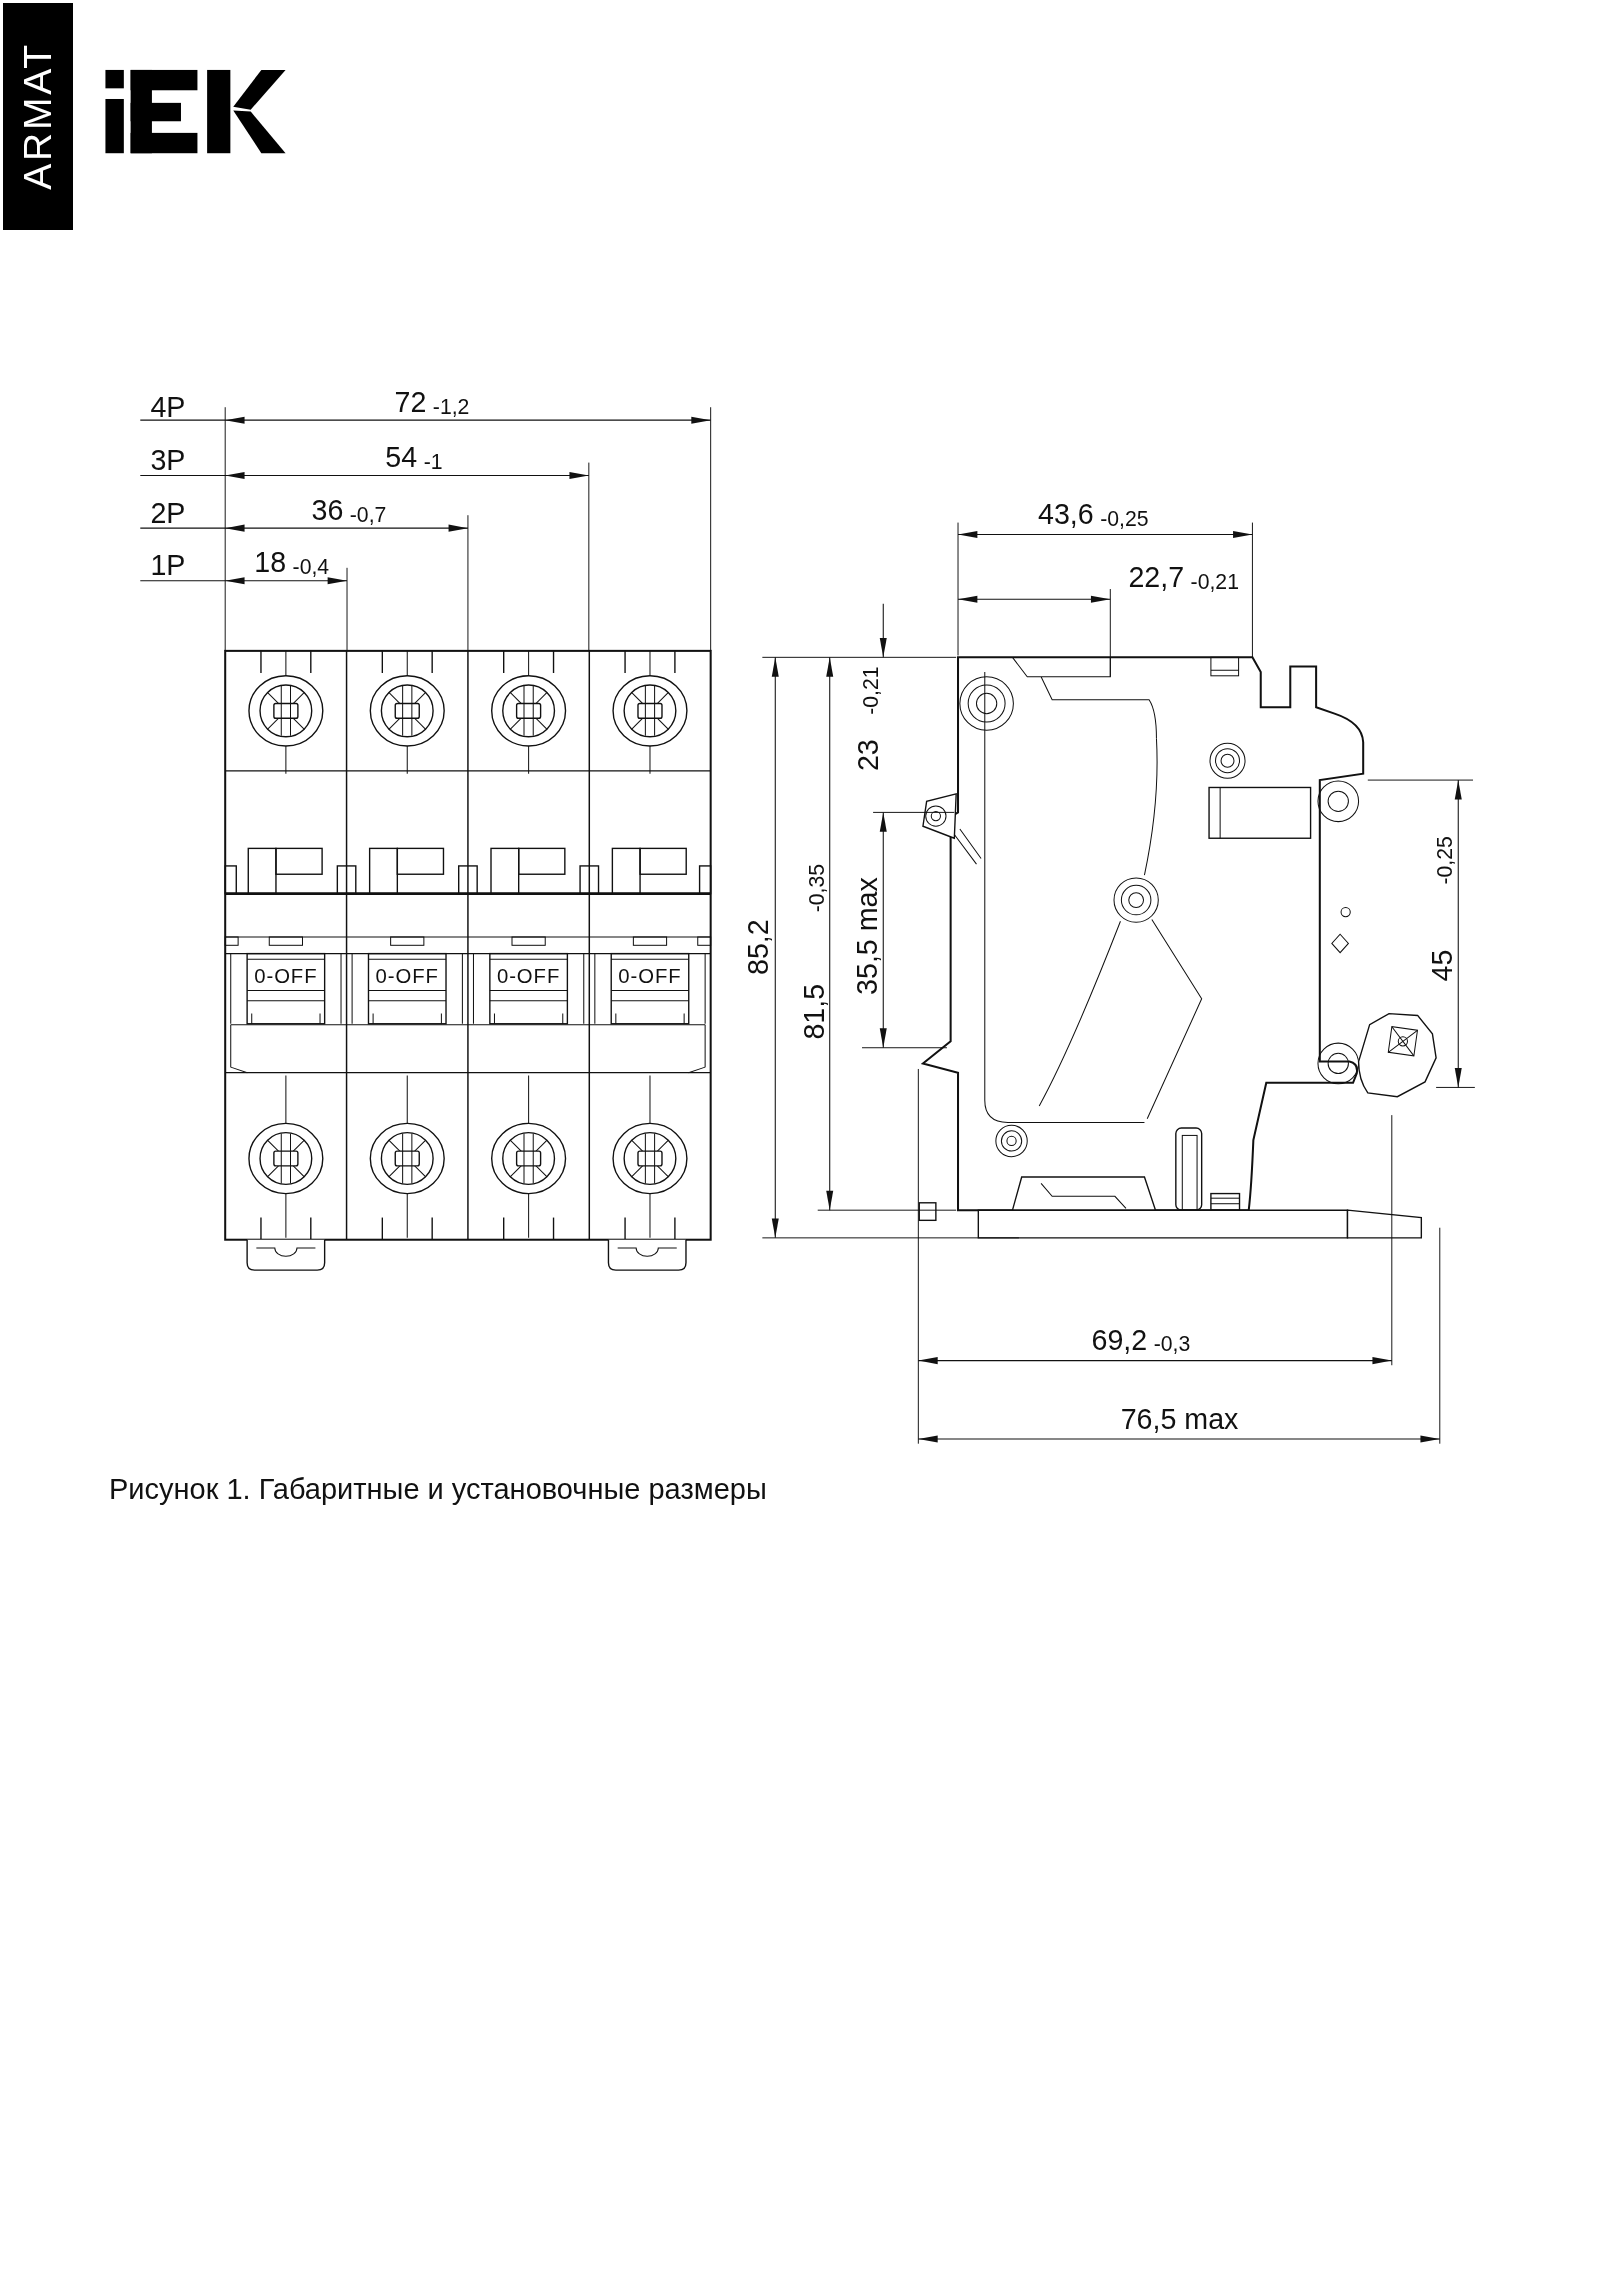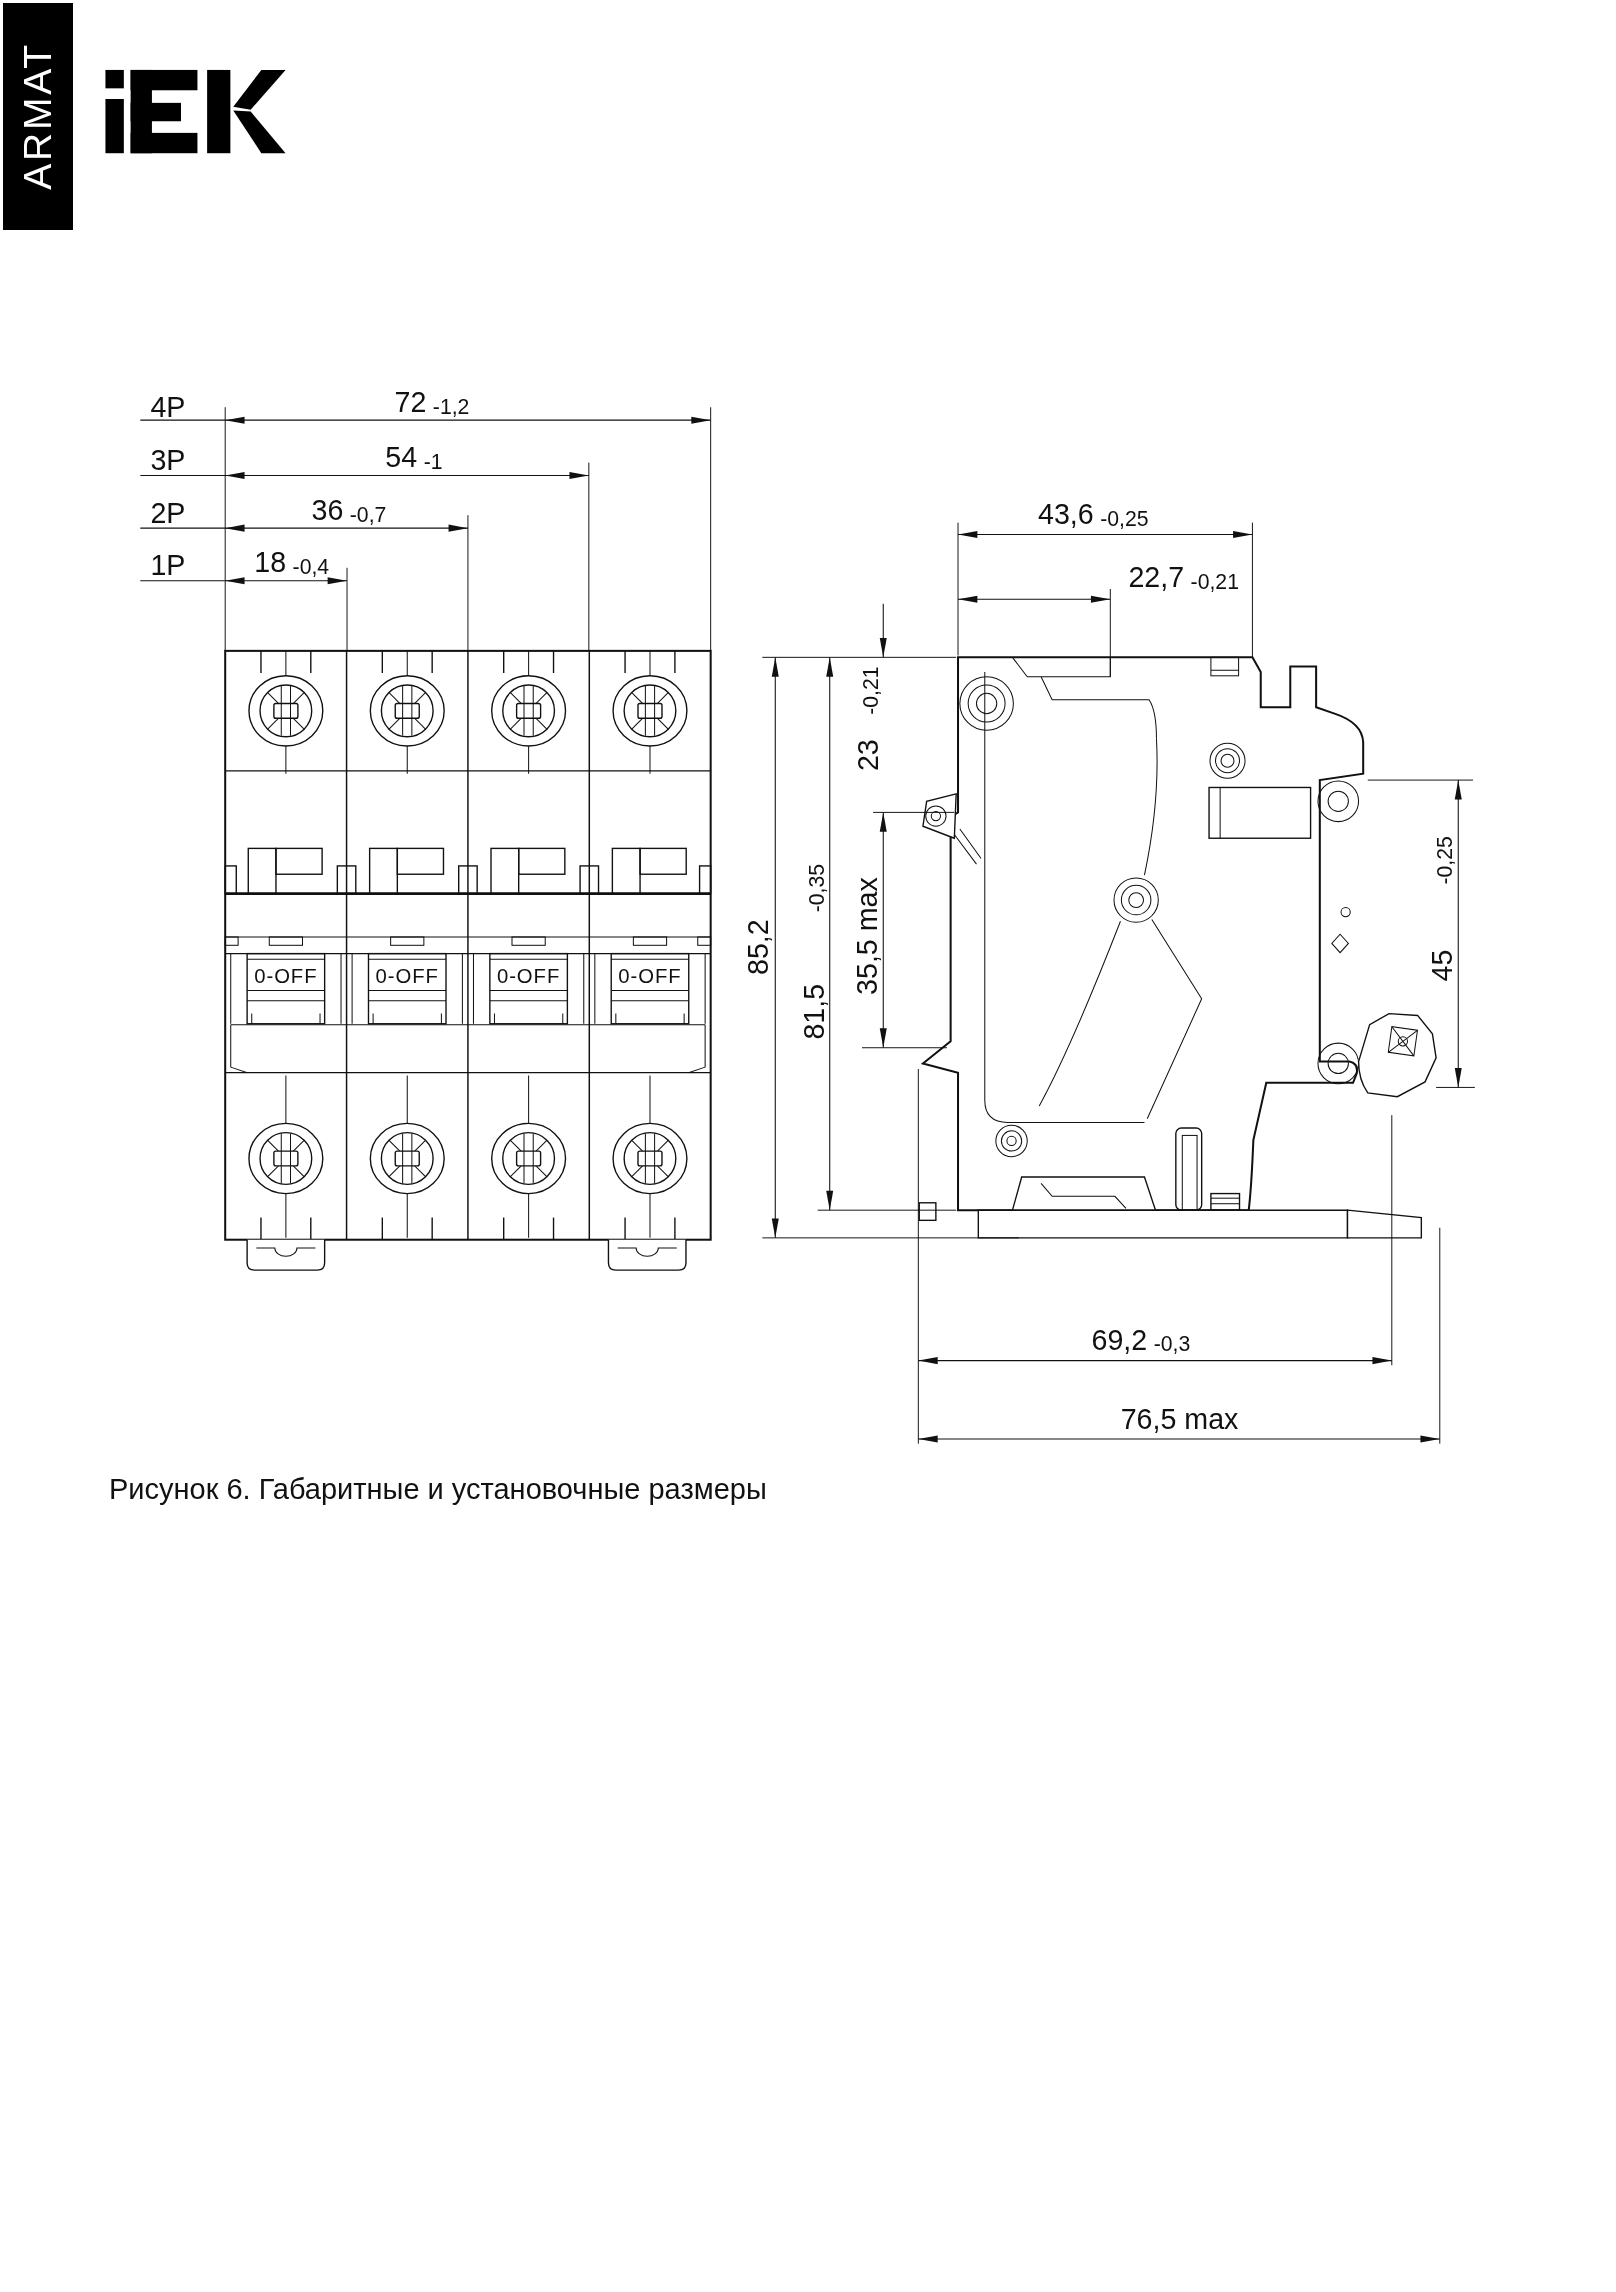--- a/index.html
+++ b/index.html
@@ -307,15 +307,15 @@
       </g>
       <g>
         <line x1="995" y1="1559" x2="1560" y2="1559" class="ln"></line>
         <polygon class="ar" points="995,1559 1016,1555.2 1016,1562.8"></polygon>
         <polygon class="ar" points="1560,1559 1539,1555.2 1539,1562.8"></polygon>
         <text x="1278" y="1548" text-anchor="middle" class="dt">76,5 max</text>
       </g>
     </g>
   </svg>
 
-  <div class="caption">Рисунок 6. Габаритные и установочные размеры</div>
+  <div class="caption">Рисунок 1. Габаритные и установочные размеры</div>
 </div>
 
 
 </body></html>

